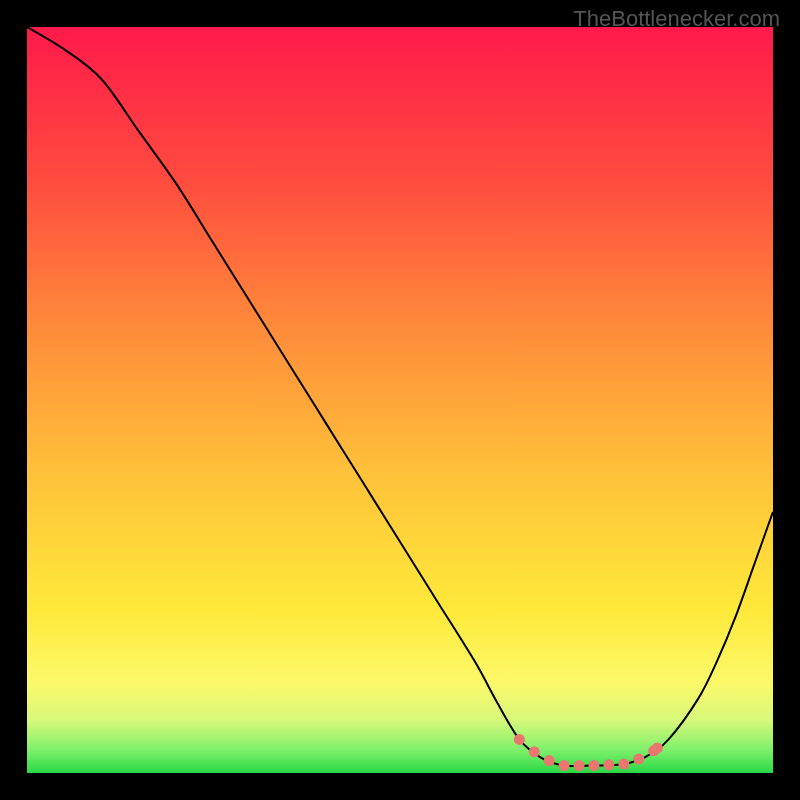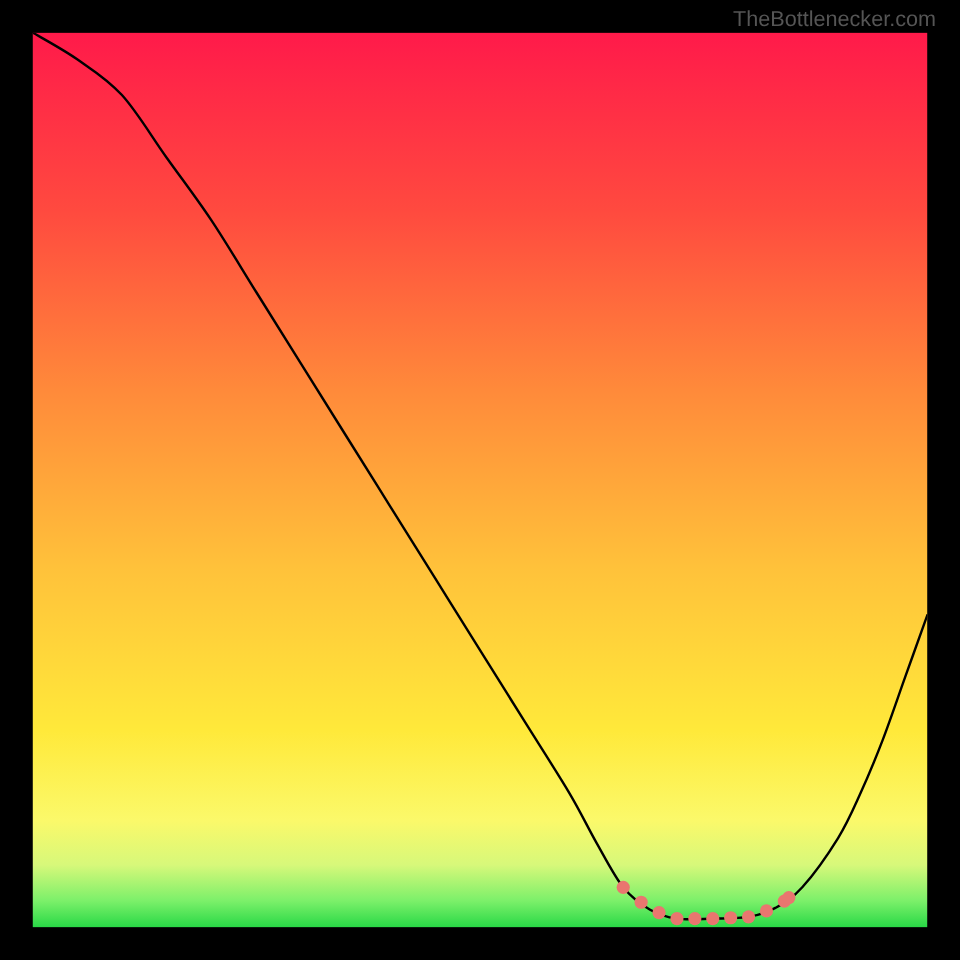--- a/index.html
+++ b/index.html
@@ -9,21 +9,21 @@
     width: 800px;
     height: 800px;
     position: relative;
     font-family: Arial, sans-serif;
   }
   .watermark {
     position: absolute;
     top: 6px;
     right: 20px;
     color: #555;
-    font-size: 18px;
+    font-size: 22px;
     font-weight: 500;
     z-index: 10;
   }
   .frame {
     position: absolute;
     top: 27px;
     left: 27px;
     width: 746px;
     height: 746px;
     overflow: hidden;

